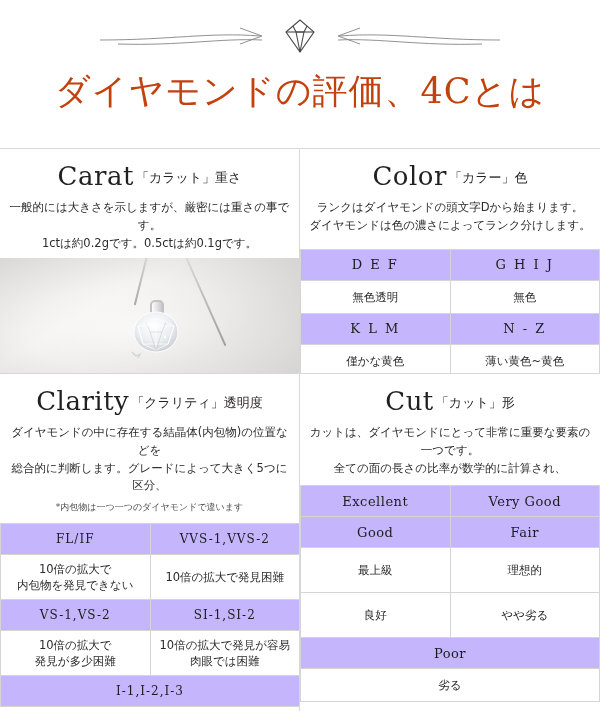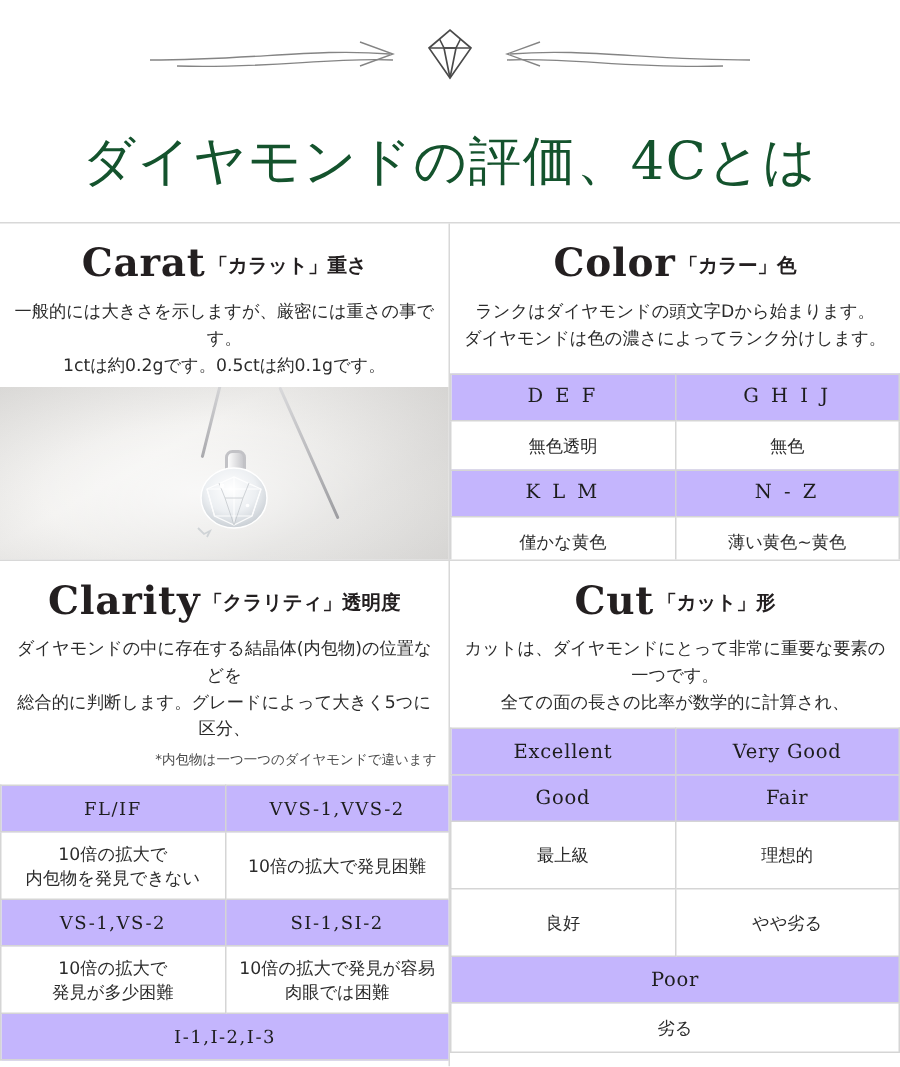--- a/index.html
+++ b/index.html
@@ -35,23 +35,23 @@
   .orn-svg {
     position: absolute;
     left: 50%;
     top: 10px;
     transform: translateX(-50%);
   }
   .main-title {
     text-align: center;
     font-size: 35px;
     letter-spacing: 1px;
-    color: #14532d;
+    color: #c2410c;
     font-weight: normal;
-    margin: 17px;
+    margin: 0;
     line-height: 1;
     padding-top: 4px;
     font-family: "DejaVu Serif", "Liberation Serif", serif;
   }
 
   
   .quad-row {
     display: flex;
     width: 600px;
   }
@@ -70,21 +70,21 @@
   .row-bottom .quad {
     height: 338px;
     overflow: hidden;
     border-top: 1px solid #d8d8d8;
   }
 
   .sec-title {
     text-align: center;
     margin: 0;
     padding: 14px 0 6px 0;
-    font-weight: bold;
+    font-weight: normal;
     line-height: 1;
     font-family: "DejaVu Serif", "Liberation Serif", serif;
   }
   .sec-title .big {
     font-size: 26px;
     letter-spacing: 0.5px;
   }
   .sec-title .jp {
     font-size: 13px;
     margin-left: 2px;
@@ -93,21 +93,21 @@
   }
   .desc {
     text-align: center;
     font-size: 11.5px;
     line-height: 1.55;
     color: #2b2b2b;
     margin: 4px 8px 0 8px;
     font-family: "DejaVu Sans", "Liberation Sans", sans-serif;
   }
   .note {
-    text-align: right;
+    text-align: center;
     font-size: 9px;
     color: #4a4a4a;
     margin-top: 6px;
     font-family: "DejaVu Sans", "Liberation Sans", sans-serif;
   }
 
   
   .photo {
     position: relative;
     width: 300px;

